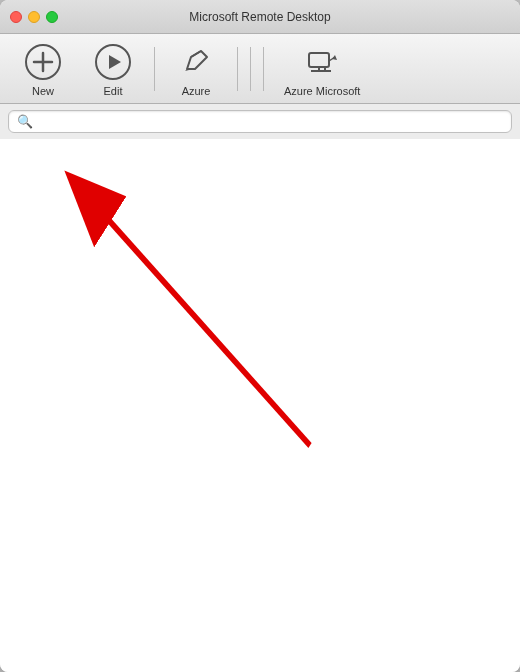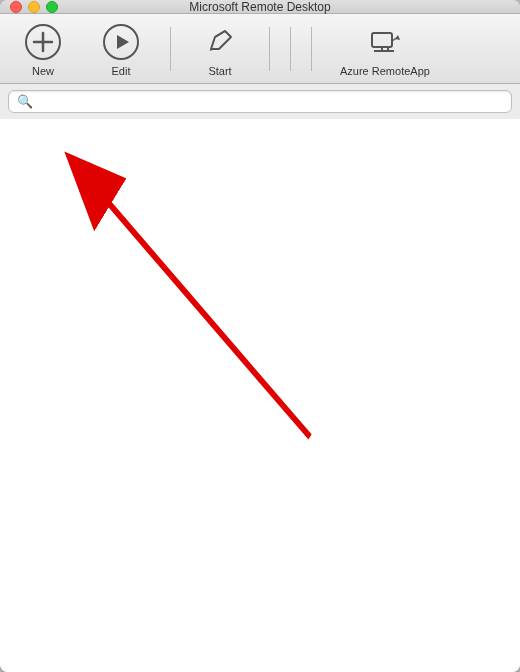--- a/index.html
+++ b/index.html
@@ -16,21 +16,21 @@
       background: #ececec;
       border-radius: 8px;
       box-shadow: 0 4px 20px rgba(0,0,0,0.4);
       display: flex;
       flex-direction: column;
       overflow: hidden;
     }
     
     .title-bar {
       background: linear-gradient(to bottom, #e0e0e0, #d0d0d0);
-      height: 14px;
+      height: 34px;
       display: flex;
       align-items: center;
       justify-content: center;
       position: relative;
       border-bottom: 1px solid #b0b0b0;
       border-radius: 8px 8px 0 0;
       flex-shrink: 0;
     }
     .traffic-lights {
       position: absolute;
@@ -53,21 +53,21 @@
       color: #333;
       font-weight: 500;
     }
     
     .toolbar {
       background: linear-gradient(to bottom, #f5f5f5, #e0e0e0);
       border-bottom: 1px solid #b0b0b0;
       display: flex;
       align-items: center;
       padding: 6px 10px;
-      gap: 12px;
+      gap: 4px;
       flex-shrink: 0;
       height: 70px;
     }
     .toolbar-item {
       display: flex;
       flex-direction: column;
       align-items: center;
       justify-content: center;
       padding: 4px 12px;
       cursor: pointer;
@@ -184,21 +184,21 @@
 
     <div class="toolbar-item">
       <div class="toolbar-icon">
         <svg width="38" height="38" viewBox="0 0 38 38">
           <path d="M10 26 L14 14 L24 8 L30 14 L18 26 Z" fill="none" stroke="#555" stroke-width="2" stroke-linejoin="round"></path>
           <line x1="14" y1="14" x2="24" y2="8" stroke="#555" stroke-width="2"></line>
           <line x1="10" y1="26" x2="18" y2="26" stroke="#555" stroke-width="2"></line>
           <path d="M8 28 L10 26 L12 27 Z" fill="#555"></path>
         </svg>
       </div>
-      <span class="toolbar-label">Start</span>
+      <span class="toolbar-label">Azure</span>
     </div>
 
     <div class="toolbar-separator"></div>
 
 
     <div class="toolbar-separator"></div>
 
 
     <div class="toolbar-separator"></div>
 
@@ -206,21 +206,21 @@
       <div class="toolbar-icon">
         <svg width="38" height="38" viewBox="0 0 38 38">
           <rect x="6" y="10" width="20" height="14" rx="2" fill="none" stroke="#555" stroke-width="2"></rect>
           <line x1="8" y1="28" x2="28" y2="28" stroke="#555" stroke-width="2"></line>
           <line x1="16" y1="24" x2="16" y2="28" stroke="#555" stroke-width="2"></line>
           <line x1="22" y1="24" x2="22" y2="28" stroke="#555" stroke-width="2"></line>
           <line x1="26" y1="18" x2="32" y2="14" stroke="#555" stroke-width="1.5"></line>
           <polygon points="32,12 34,17 29,16" fill="#555"></polygon>
         </svg>
       </div>
-      <span class="toolbar-label">Azure RemoteApp</span>
+      <span class="toolbar-label">Azure Microsoft</span>
     </div>
   </div>
 
   <div class="search-bar">
     <div class="search-input-wrap">
       <span class="search-icon-wrap">🔍</span>
       <input class="search-input" type="text" value="" placeholder="" style="">
     </div>
   </div>
 

